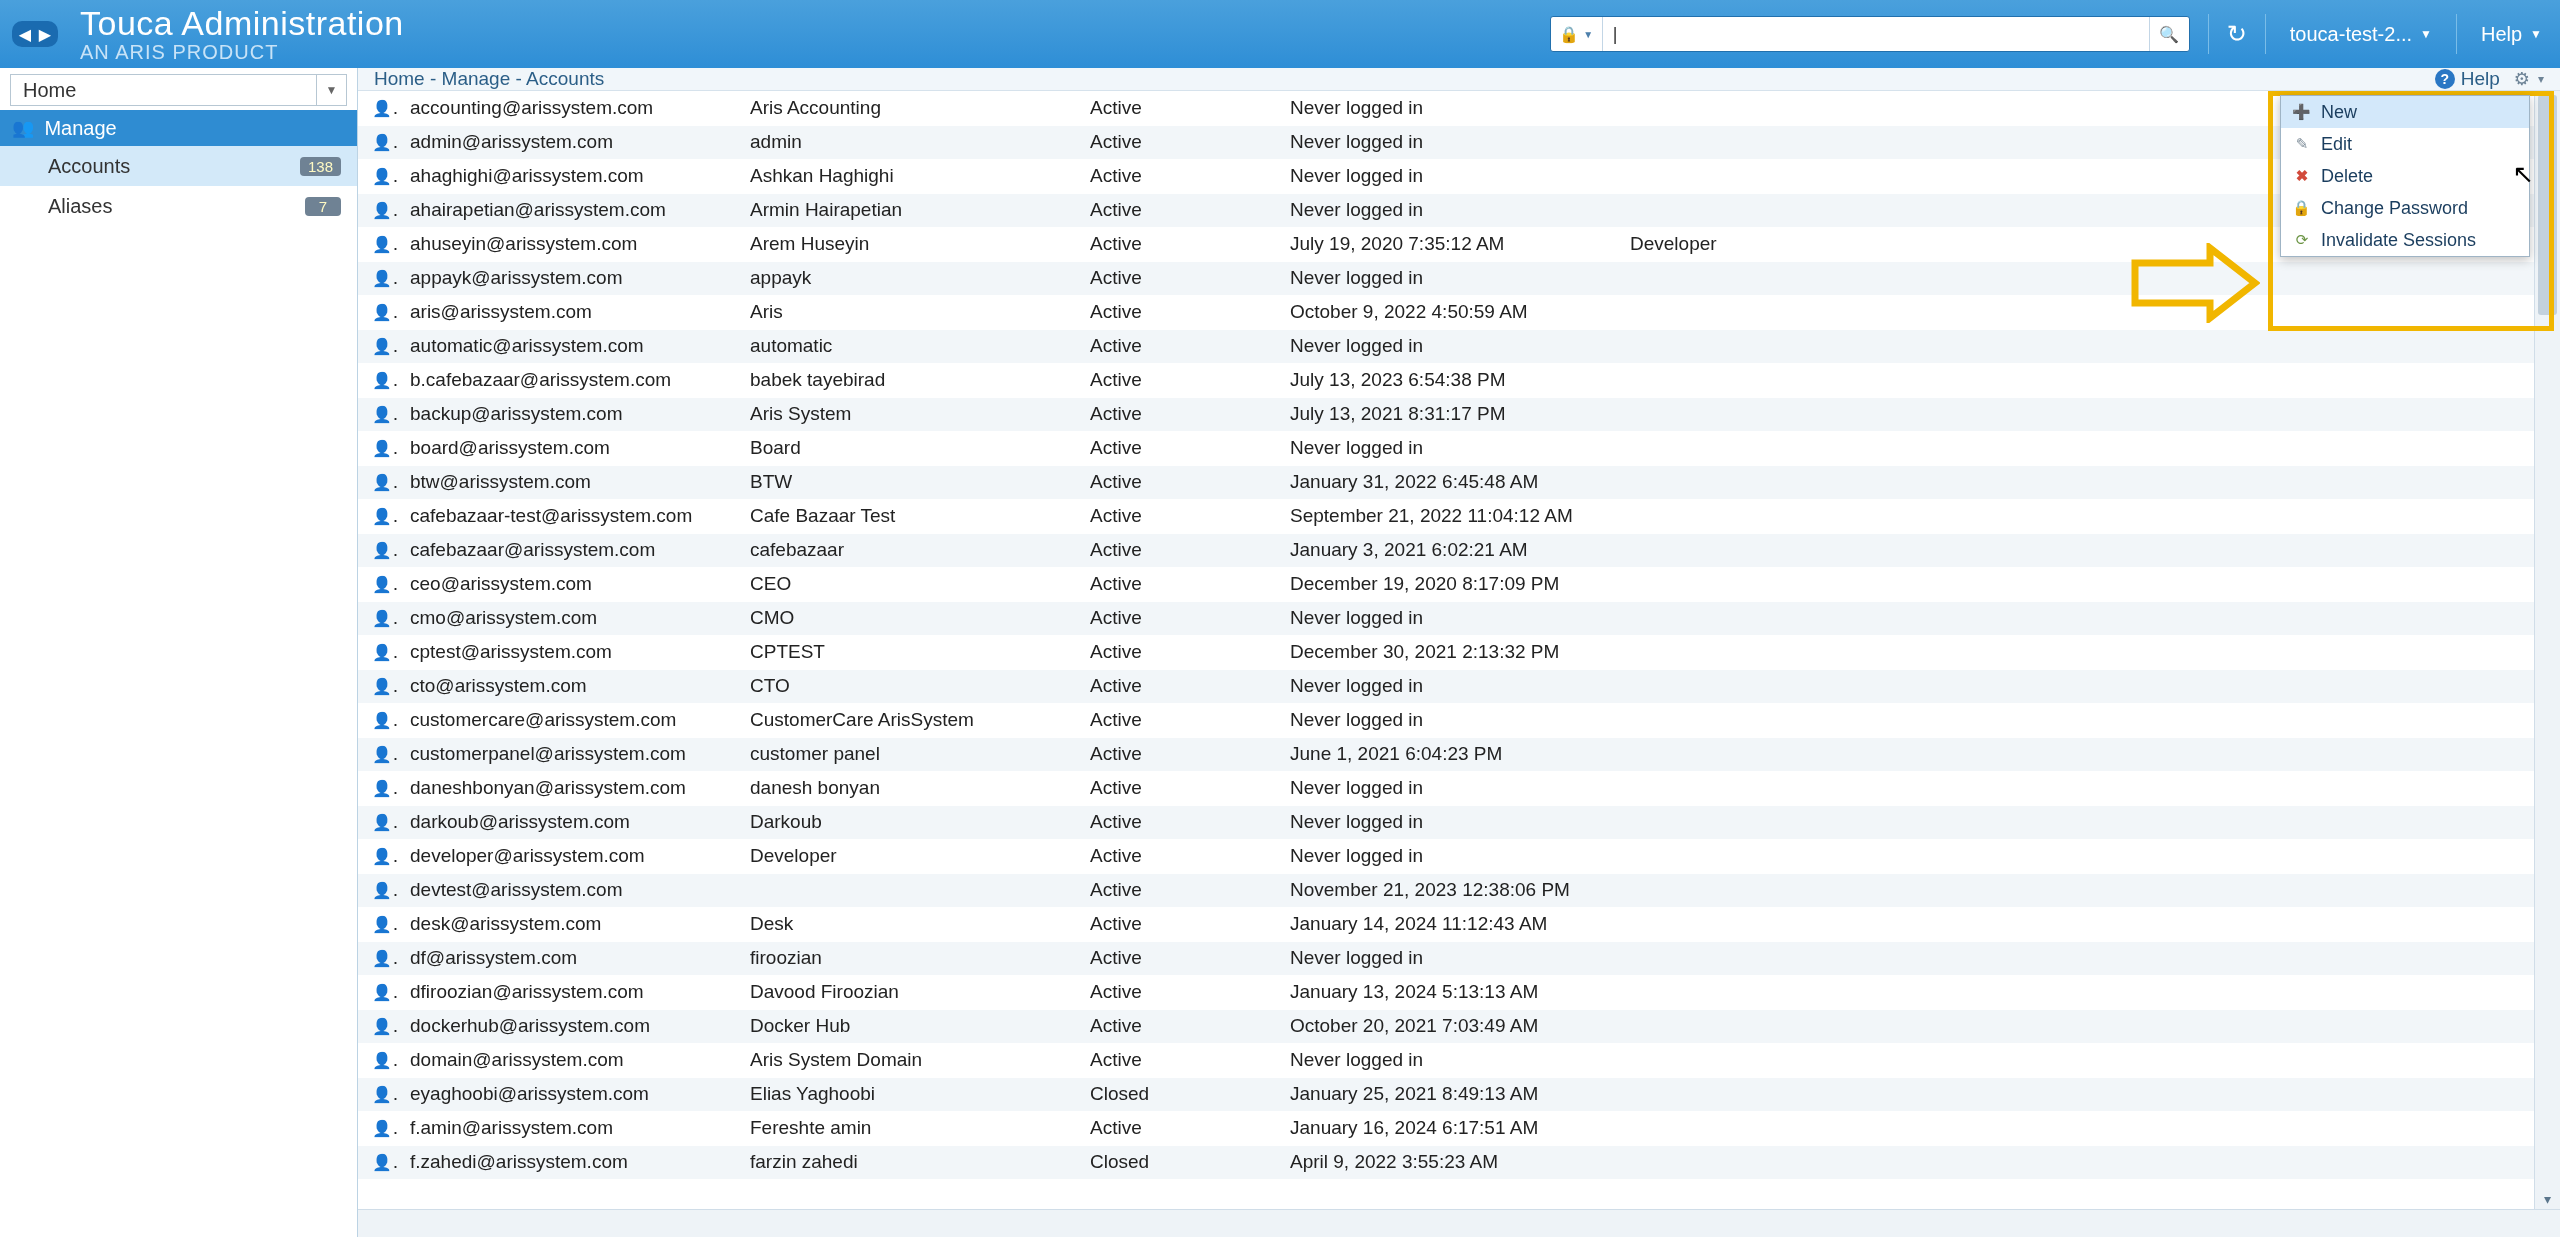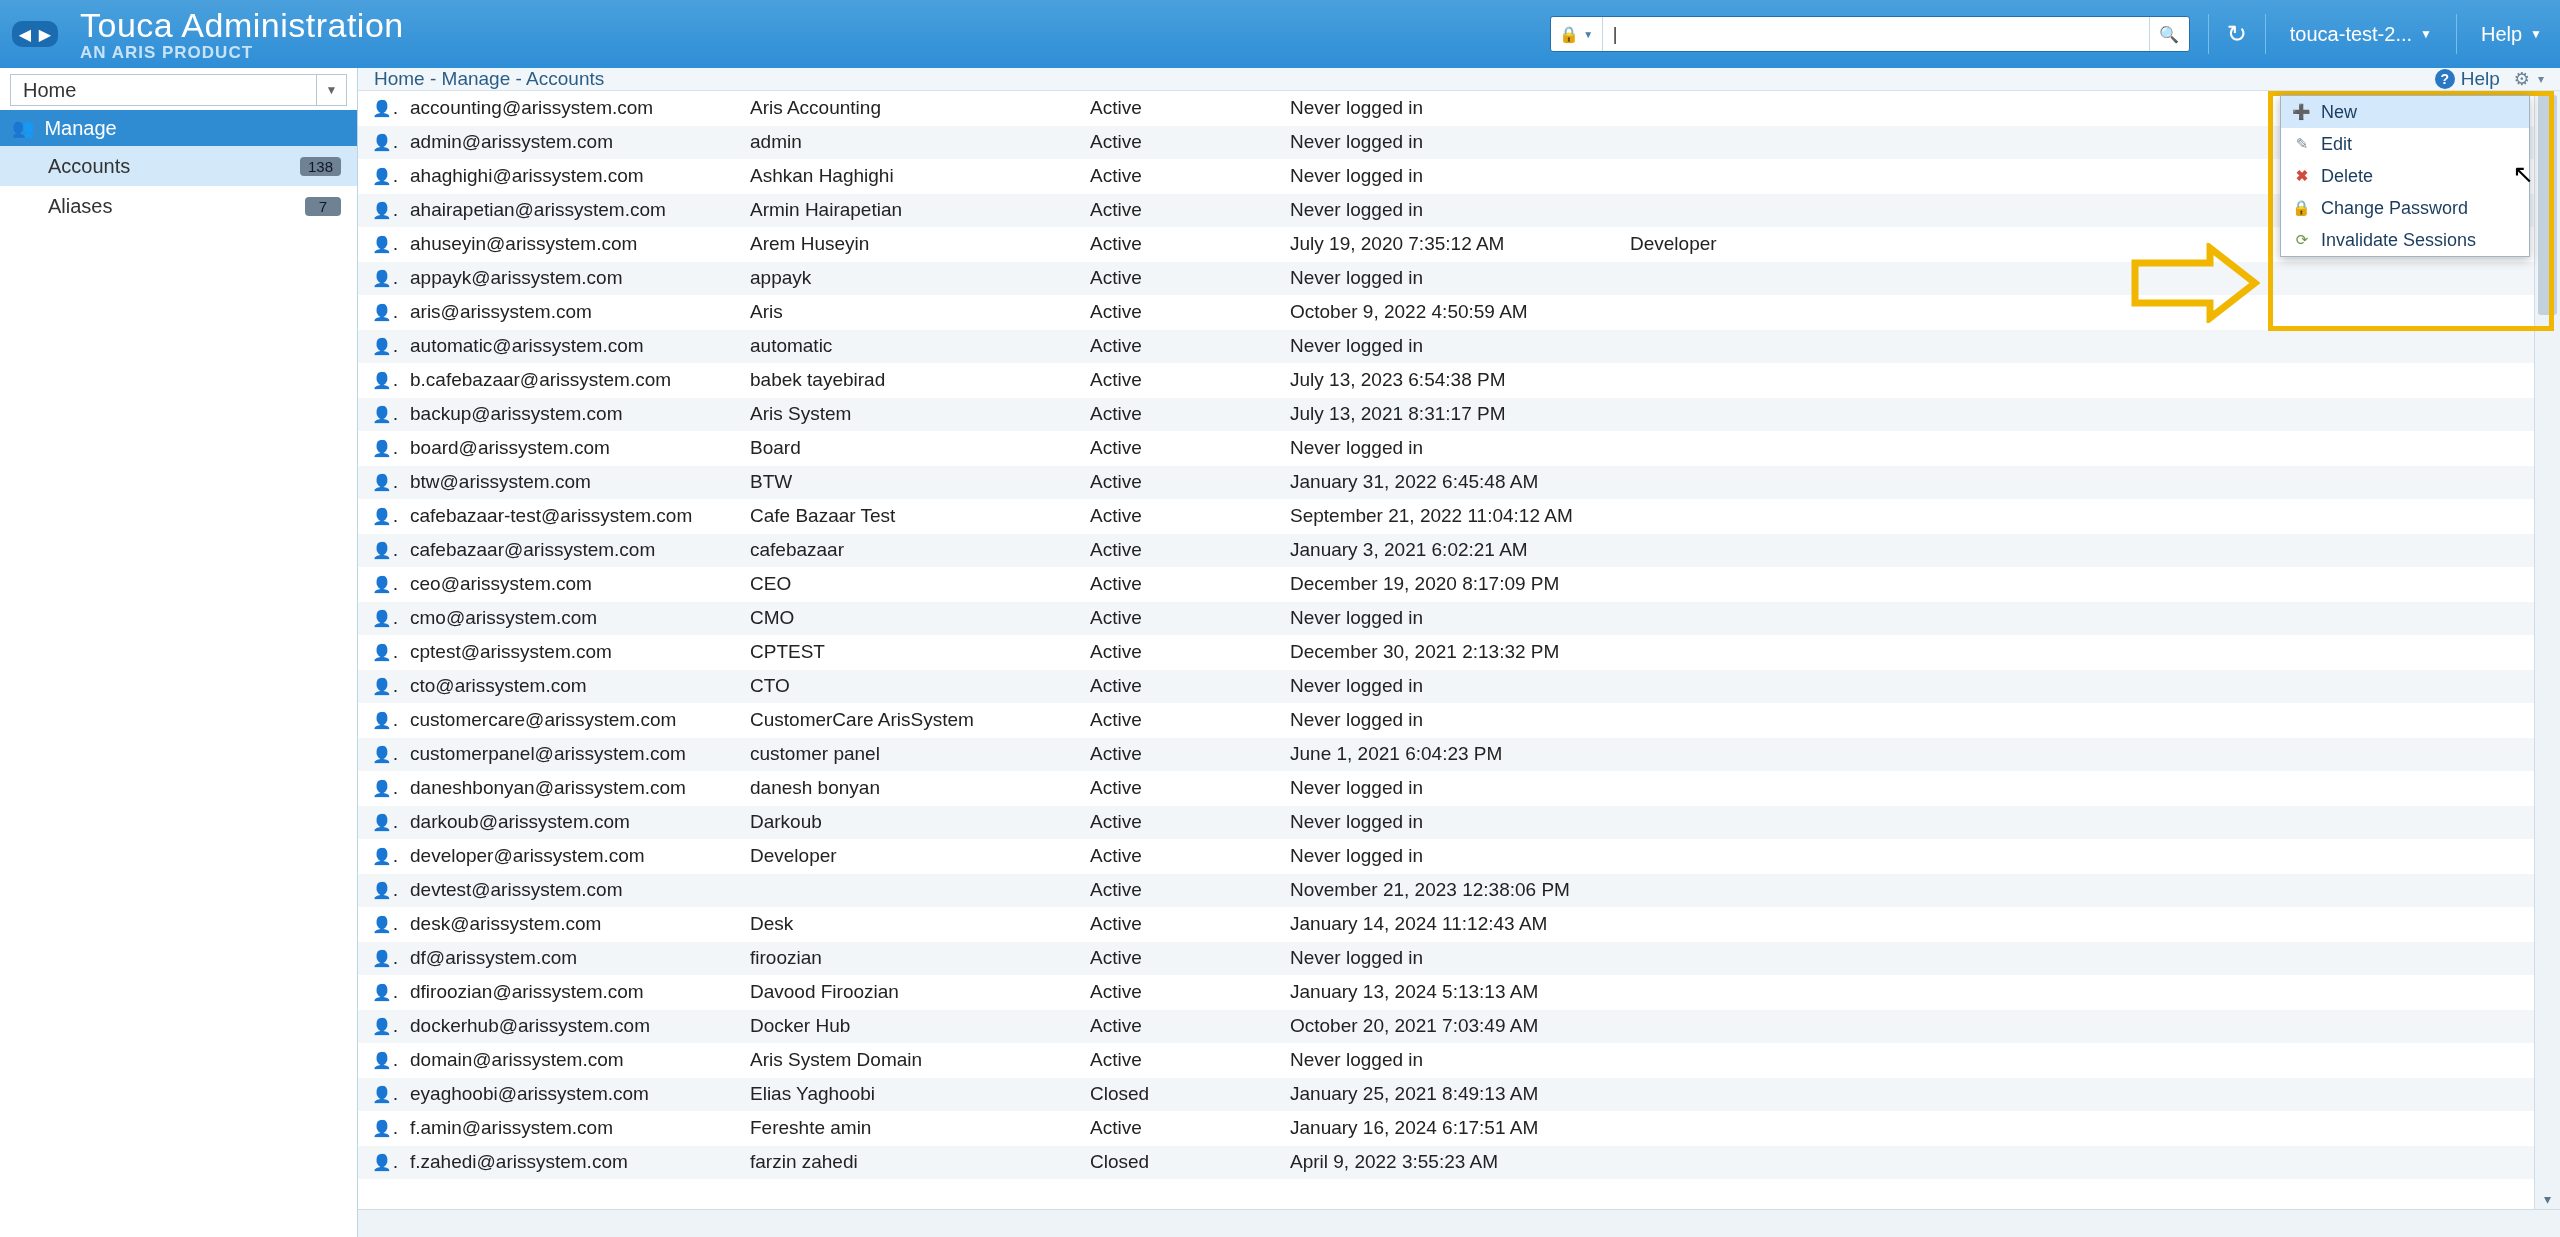--- a/index.html
+++ b/index.html
@@ -21,21 +21,21 @@
   border-radius: 10px;
   padding: 2px 4px;
   margin-right: 22px;
 }
 .header .nav-arrow {
   width: 18px; height: 22px; display:flex; align-items:center; justify-content:center;
   font-size: 16px; color:#fff;
 }
 .header .title-block { display:flex; flex-direction:column; }
 .header .title { font-size: 34px; font-weight: 400; letter-spacing: .5px; }
-.header .subtitle { font-size: 17px; font-weight: 700; letter-spacing: 1px; color: #c8e3f7; margin-top:-2px; }
+.header .subtitle { font-size: 20px; font-weight: 400; letter-spacing: 1px; color: #c8e3f7; margin-top:-2px; }
 .header .spacer { flex:1; }
 .header .search-wrap {
   display:flex; align-items:center; background:#fff; border-radius:3px;
   border:1px solid #2270ad; height:36px; width: 640px;
 }
 .header .search-scope {
   width:52px; height:100%; border-right:1px solid #c3d6e6;
   display:flex; align-items:center; justify-content:center; gap:4px;
 }
 .header .search-scope .lock { font-size:16px; color:#4d7fab; }
@@ -81,21 +81,21 @@
 }
 .sidebar .section-head .icon { font-size:18px; }
 .sidebar .nav-item {
   height:40px; display:flex; align-items:center;
   padding:0 16px 0 48px; font-size:20px; color:#333;
   border-bottom:0;
   justify-content: space-between;
 }
 .sidebar .nav-item.selected { background:#d3e9f9; }
 .sidebar .badge {
-  background:#6f8294; color:#0f172a; font-size:15px;
+  background:#6f8294; color:#fef9c3; font-size:15px;
   border-radius:4px; padding:1px 8px; min-width:36px; text-align:center;
 }
 
 
 .main { flex:1; display:flex; flex-direction:column; position:relative; }
 .breadcrumb-row {
   height:23px; display:flex; align-items:center; justify-content:space-between;
   padding:0 16px; background:#f1f6fa; border-bottom:1px solid #d6e2ec;
   font-size:19px; color:#2b5e87;
 }

